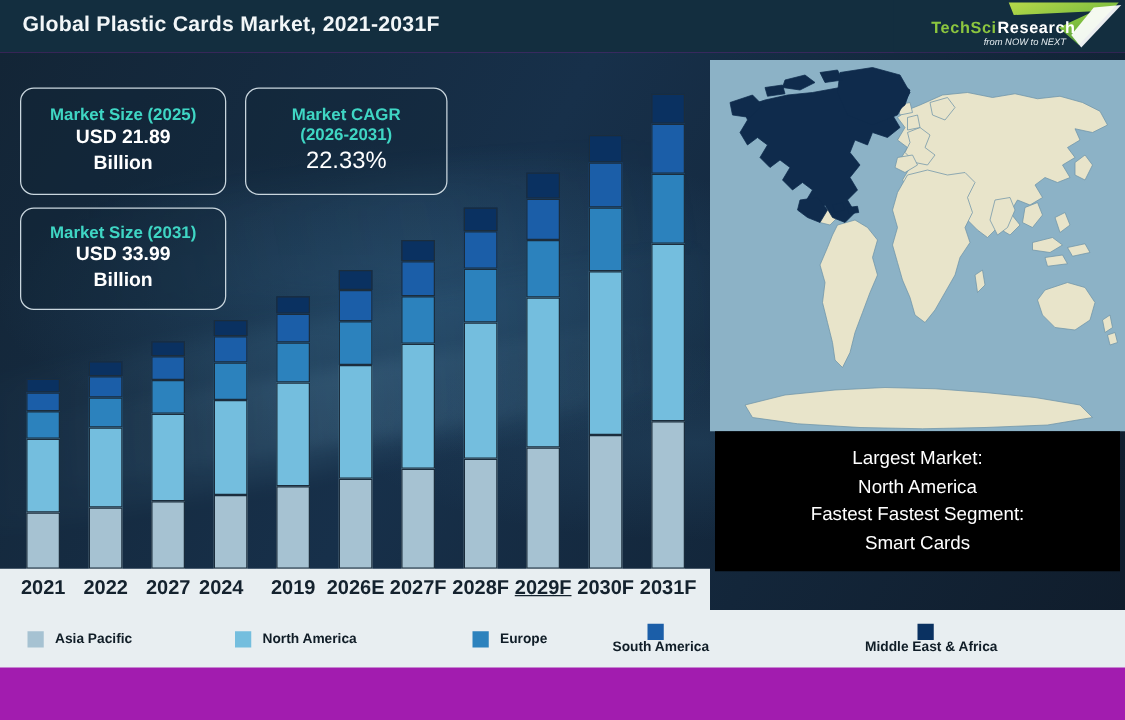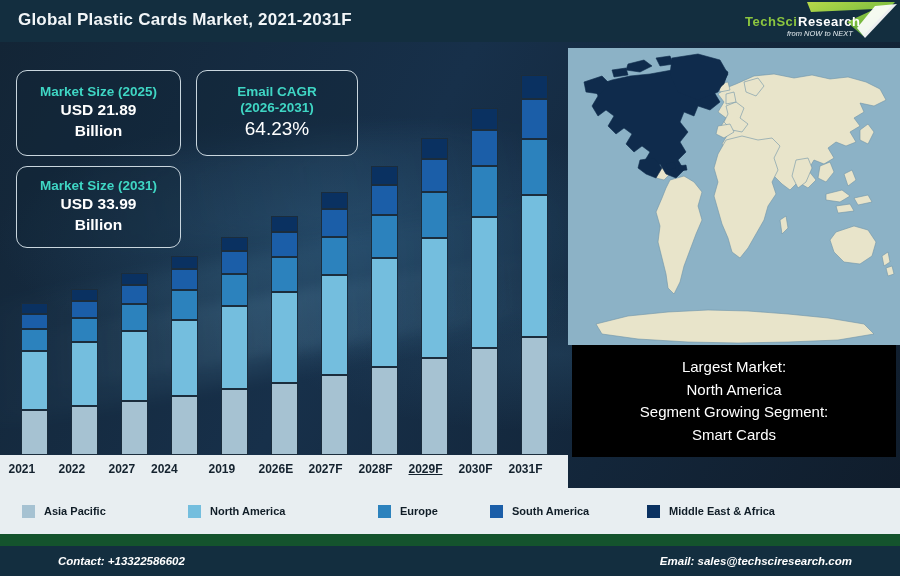--- a/index.html
+++ b/index.html
@@ -1,19 +1,19 @@
 <!DOCTYPE html>
 <html><head>
 <meta charset="utf-8">
 <style>
   html,body{margin:0;padding:0;background:#e8eef1;}
   body{font-family:"Liberation Sans",sans-serif;}
   #infographic{
     position:relative;width:900px;height:576px;overflow:hidden;
-    background:#14532d;
+    background:#a21caf;
   }
   
   .header{
     position:absolute;left:0;top:0;width:900px;height:42px;
     background:#132e3f;
   }
   .header-title{
     position:absolute;left:18px;top:10px;
     font-size:17px;font-weight:bold;color:#f2f6f8;letter-spacing:.2px;
   }
@@ -72,22 +72,22 @@
   .bar{
     position:absolute;bottom:33px;width:27px;
     display:flex;flex-direction:column;justify-content:flex-end;
   }
   .seg{width:100%;border:0.7px solid #1b2d3d;box-sizing:border-box;}
   .xaxis{
     position:absolute;left:0;bottom:0;width:568px;height:33px;
     background:#e8eef1;
   }
   .xlabel{
-    position:absolute;top:7px;width:52px;text-align:left;
-    font-size:12px;font-weight:bold;color:#14222e;
+    position:absolute;top:7px;width:52px;text-align:center;
+    font-size:16px;font-weight:bold;color:#14222e;
   }
   
   .mapwrap{
     position:absolute;left:568px;top:48px;width:332px;height:297px;
     background:#8cb2c6;overflow:hidden;
   }
   .mapwrap svg{display:block;width:100%;height:100%;}
   
   .infobox{
     position:absolute;left:572px;top:345px;width:324px;height:112px;
@@ -144,23 +144,23 @@
     <div class="swoosh c"></div>
   </div>
 
   <div class="statbox" id="box-size2025">
     <div class="stat-label">Market Size (2025)</div>
     <div class="stat-value">USD 21.89</div>
     <div class="stat-value">Billion</div>
   </div>
 
   <div class="statbox" id="box-cagr">
-    <div class="stat-label">Email CAGR</div>
+    <div class="stat-label">Market CAGR</div>
     <div class="stat-label">(2026-2031)</div>
-    <div class="stat-value big">64.23%</div>
+    <div class="stat-value big">22.33%</div>
   </div>
 
   <div class="statbox" id="box-size2031">
     <div class="stat-label">Market Size (2031)</div>
     <div class="stat-value">USD 33.99</div>
     <div class="stat-value">Billion</div>
   </div>
 
   <div class="chart">
     <div id="bars">
@@ -335,45 +335,41 @@
         <path d="M60,16 L76,12 L84,18 L72,24 L58,22 Z"></path>
         <path d="M88,10 L102,8 L106,16 L92,18 Z"></path>
         <path d="M44,22 L58,20 L60,27 L46,29 Z"></path>
       </g>
     </svg>
   </div>
 
   <div class="infobox">
     <div>Largest Market:</div>
     <div>North America</div>
-    <div>Segment Growing Segment:</div>
+    <div>Fastest Fastest Segment:</div>
     <div>Smart Cards</div>
   </div>
 
   <div class="legend" id="legend">
       <div class="legend-item" style="position: absolute; left: 22px;">
         <span class="legend-swatch" style="background: rgb(166, 194, 210);"></span>
         <span class="legend-text">Asia Pacific</span>
       </div>
       <div class="legend-item" style="position: absolute; left: 188px;">
         <span class="legend-swatch" style="background: rgb(116, 190, 222);"></span>
         <span class="legend-text">North America</span>
       </div>
       <div class="legend-item" style="position: absolute; left: 378px;">
         <span class="legend-swatch" style="background: rgb(44, 130, 189);"></span>
         <span class="legend-text">Europe</span>
       </div>
-      <div class="legend-item" style="position: absolute; left: 490px;">
+      <div class="legend-item" style="position: absolute; left: 490px; flex-direction: column;">
         <span class="legend-swatch" style="background: rgb(27, 94, 168);"></span>
         <span class="legend-text">South America</span>
       </div>
-      <div class="legend-item" style="position: absolute; left: 647px;">
+      <div class="legend-item" style="position: absolute; left: 692px; flex-direction: column;">
         <span class="legend-swatch" style="background: rgb(10, 49, 97);"></span>
         <span class="legend-text">Middle East &amp; Africa</span>
       </div>
     </div>
 
-  <div class="footer">
-    <div class="footer-left">Contact: +13322586602</div>
-    <div class="footer-right">Email: sales@techsciresearch.com</div>
-  </div>
 
 </div>
 
 </body></html>

